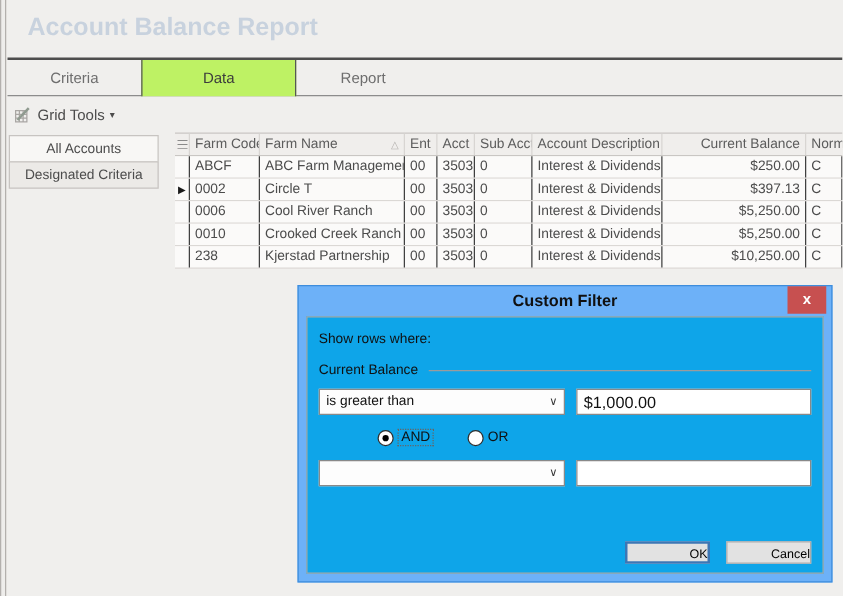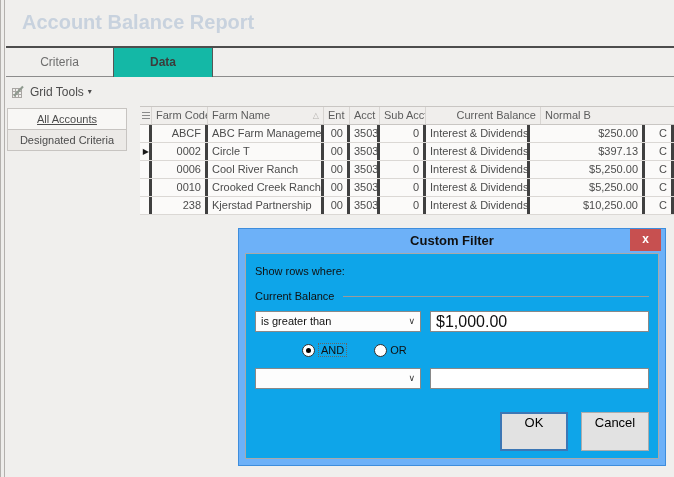--- a/index.html
+++ b/index.html
@@ -14,41 +14,41 @@
   .left-splitter { position:absolute; left:0; top:0; width:5px; height:477px;
     background:#eeedeb; border-left:1px solid #b3b0ad; border-right:1px solid #b3b0ad; }
   
   .page-title { position:absolute; left:22px; top:11px; font-size:20px; font-weight:bold; color:#c8d2de; }
   
   .top-line { position:absolute; left:6px; right:0; top:46px; height:2px; background:#4d4d4d; }
   
   .tab-strip { position:absolute; left:6px; right:0; top:48px; height:29px;
     display:flex; border-bottom:1px solid #8c8c8c; }
   .tab { width:107px; text-align:center; line-height:28px; font-size:12px; color:#6e6e6e; cursor:default; }
-  .tab.active { width:100px; background:#14b8a6; border-left:1px solid #565656; border-right:1px solid #565656;
-    font-weight:bold; color:#3c3c3c; margin-bottom:-1px; }
+  .tab.active { width:124px; background:#bef264; border-left:1px solid #565656; border-right:1px solid #565656;
+    font-weight:normal; color:#3c3c3c; margin-bottom:-1px; }
   
   .grid-tools { position:absolute; left:6px; top:80px; height:23px; display:flex; align-items:center;
     padding-left:5px; font-size:12px; color:#4c4c4c; }
   .grid-tools svg { margin-right:5px; }
   .caret { font-size:8px; margin-left:4px; color:#4c4c4c; }
   
   .sidebar { position:absolute; left:7px; top:108px; width:120px; }
   .side-item { height:22px; border:1px solid #c7c4c1; display:flex; align-items:center; justify-content:center;
     font-size:11px; color:#4c4c4c; }
-  .side-item.selected { background:#f8f7f5;text-decoration:underline; }
+  .side-item.selected { background:#f8f7f5; }
   .side-item.plain { background:#eceae7; margin-top:-1px; }
   
   .grid { position:absolute; left:140px; top:106px; right:0; font-size:11px; }
   .g-row { display:flex; }
   .g-head { height:19px; background:#f0eeec; border-top:1px solid #c9c6c3; border-bottom:1px solid #c9c6c3;
     color:#5c5c5c; }
   .g-data { height:18px; background:#fbfaf9; border-bottom:1px solid #dbd8d5; color:#4c4c4c; }
   .cell { padding:0 4px; line-height:17px; white-space:nowrap; overflow:hidden; border-right:1px solid #d8d5d2; }
-  .g-data .cell { border-right:3px solid #404040;text-align:right; }
+  .g-data .cell { border-right:1px solid #404040; }
   .c-ind { width:12px; padding:0; text-align:center; }
   .c-code { width:56px; }
   .c-name { width:116px; display:flex; justify-content:space-between; align-items:center; }
   .c-ent { width:26px; }
   .c-acct { width:30px; }
   .c-sub { width:46px; }
   .c-desc { width:104px; }
   .c-bal { width:115px; text-align:right; }
   .c-norm { flex:1; border-right:none; }
   .sort-icon { font-size:8px; color:#b5b2af; }
@@ -64,43 +64,44 @@
   .dlg-inner { position:absolute; left:6px; right:6px; top:24px; bottom:6px; background:#0ea5e9;
     border:1px solid #a9a9a9; padding:0 9px; font-size:11px; color:#101010; }
   .dlg-prompt { margin-top:11px; }
   .field-row { margin-top:13px; display:flex; align-items:center; gap:8px; }
   .field-rule { flex:1; border-top:1px solid #9b9b9b; margin-top:1px; }
   .cond-row { margin-top:9px; display:flex; gap:9px; align-items:center; }
   .combo { width:242px; height:21px; background:#fdfdfd; border:1px solid #898989; position:relative;
     padding:0 5px; line-height:19px; white-space:nowrap; overflow:hidden; }
   .combo .chev { position:absolute; right:5px; top:0; font-size:9px; line-height:19px; color:#333; }
   .txt { flex:1; height:21px; border:1px solid #898989; background:#ffffff; padding:0 5px;
-    font-size:16px; font-family:"Liberation Sans","DejaVu Sans",sans-serif; color:#101010; outline:none; }
+    font-size:13px; font-family:"Liberation Sans","DejaVu Sans",sans-serif; color:#101010; outline:none; }
   .radio-row { margin:10px 0 0 47px; display:flex; align-items:center; gap:27px; height:16px; }
   .radio-item { display:flex; align-items:center; gap:3px; }
   .radio { width:13px; height:13px; border:1px solid #2f2f2f; border-radius:50%; background:#fff; position:relative; }
   .radio.on::after { content:""; position:absolute; left:3px; top:3px; width:5px; height:5px;
     border-radius:50%; background:#000; }
   .focus-rect { border:1px dotted #666; padding:0 2px; }
   .dlg-buttons { position:absolute; right:9px; bottom:7px; display:flex; gap:13px; }
-  .btn { width:68px; height:39px; background:#e2e2e2; border:1px solid #acacac; text-align:center;
-    line-height:20px; font-size:13px; color:#000; cursor:default; }
+  .btn { width:68px; height:18px; background:#e2e2e2; border:1px solid #acacac; text-align:right;
+    line-height:20px; font-size:10px; color:#000; cursor:default; }
   .btn.default { border:2px solid #3c77b5; line-height:18px; }
 </style>
 </head>
 <body>
 
 <div class="left-splitter"></div>
 
 <div class="page-title">Account Balance Report</div>
 <div class="top-line"></div>
 
 <div class="tab-strip">
   <div class="tab">Criteria</div>
   <div class="tab active">Data</div>
+  <div class="tab">Report</div>
 </div>
 
 <div class="grid-tools">
   <svg width="14" height="14" viewBox="0 0 14 14">
     <rect x="1.5" y="3.5" width="9" height="9" fill="none" stroke="#a9a6a3" stroke-width="1"></rect>
     <line x1="1.5" y1="6.5" x2="10.5" y2="6.5" stroke="#a9a6a3" stroke-width="1"></line>
     <line x1="1.5" y1="9.5" x2="10.5" y2="9.5" stroke="#a9a6a3" stroke-width="1"></line>
     <line x1="4.5" y1="3.5" x2="4.5" y2="12.5" stroke="#a9a6a3" stroke-width="1"></line>
     <line x1="7.5" y1="3.5" x2="7.5" y2="12.5" stroke="#a9a6a3" stroke-width="1"></line>
     <line x1="3" y1="11" x2="12" y2="1.5" stroke="#8f9a8f" stroke-width="2"></line>
@@ -118,20 +119,21 @@
   <div class="g-row g-head">
     <div class="cell c-ind"><span class="chooser-icon"></span></div>
     <div class="cell c-code">Farm Code</div>
     <div class="cell c-name">
       <span>Farm Name</span>
       <span class="sort-icon">△</span>
     </div>
     <div class="cell c-ent">Ent</div>
     <div class="cell c-acct">Acct</div>
     <div class="cell c-sub">Sub Acct</div>
+    <div class="cell c-desc">Account Description</div>
     <div class="cell c-bal">Current Balance</div>
     <div class="cell c-norm">Normal B</div>
   </div>
 
   <div class="g-row g-data">
     <div class="cell c-ind"></div>
     <div class="cell c-code">ABCF</div>
     <div class="cell c-name">ABC Farm Management</div>
     <div class="cell c-ent">00</div>
     <div class="cell c-acct">3503</div>

